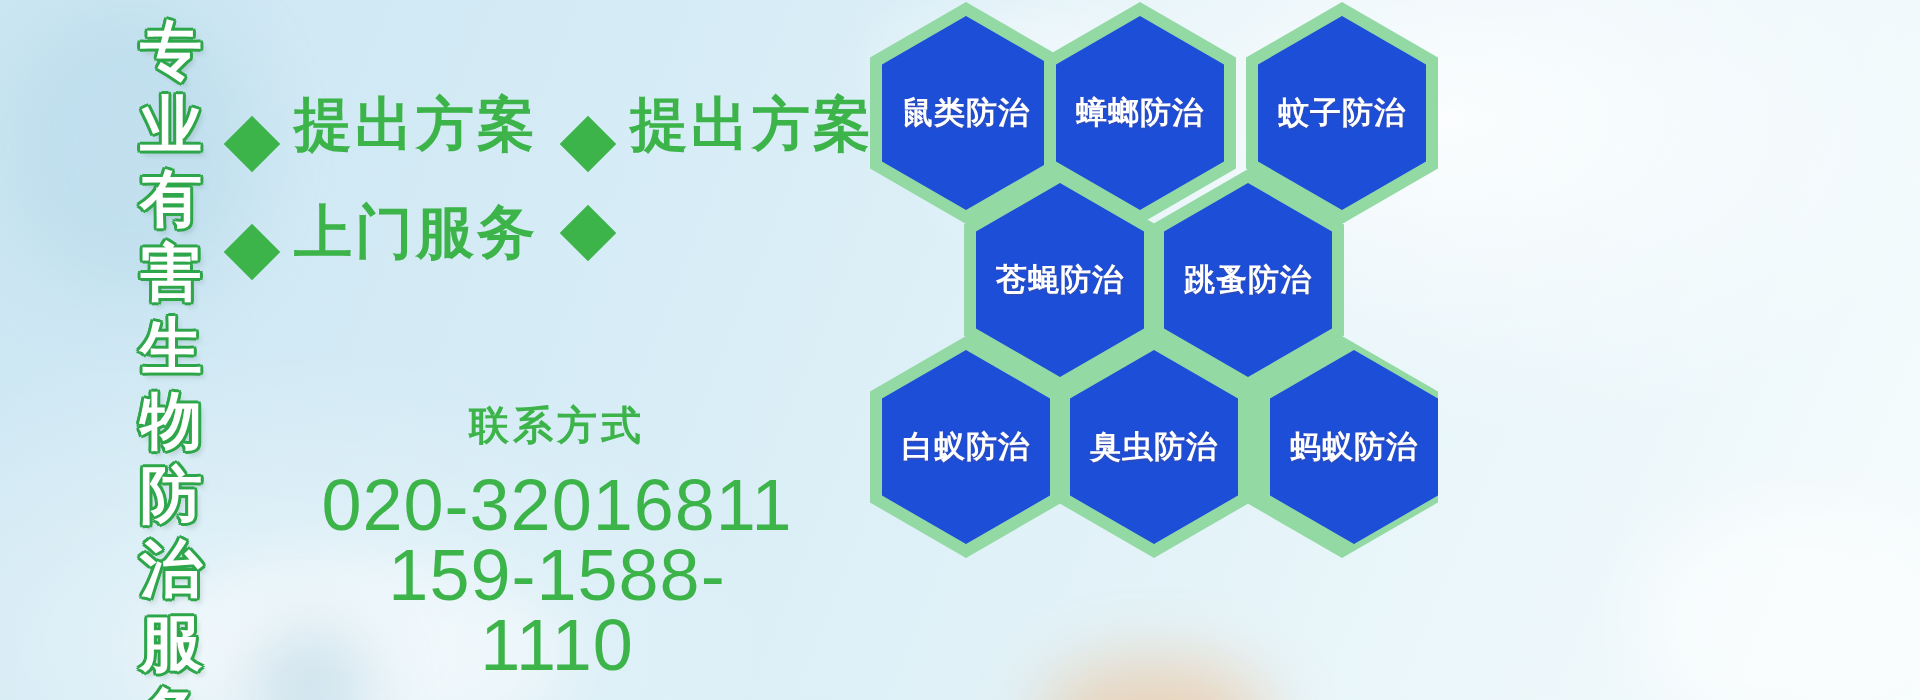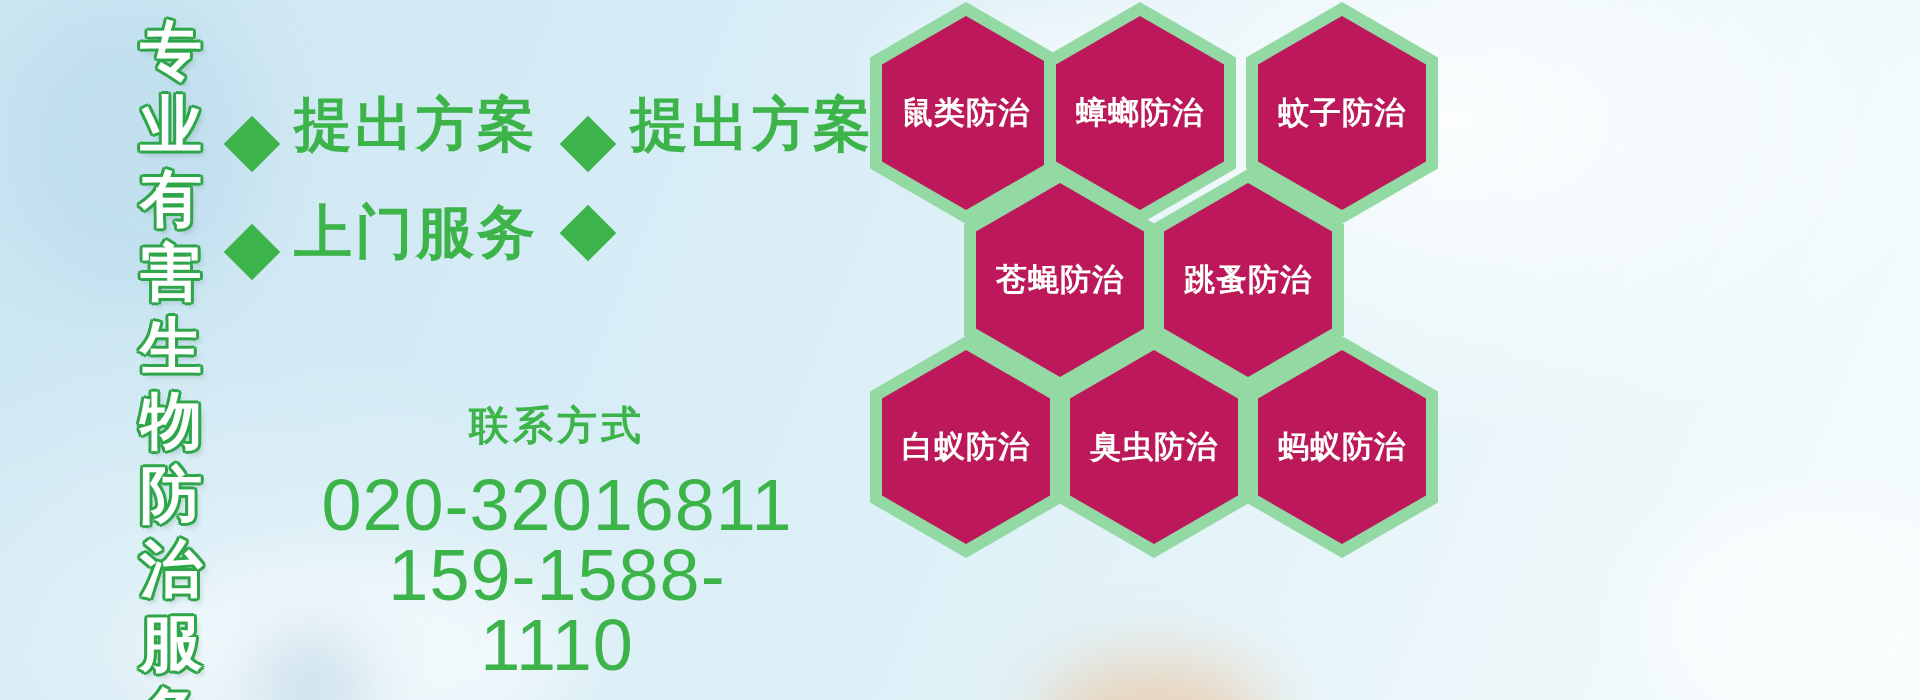--- a/index.html
+++ b/index.html
@@ -131,21 +131,21 @@
     background: #93d9a4;
     display: flex;
     align-items: center;
     justify-content: center;
   }
   .hex-inner {
     width: 168px;
     height: 194px;
     -webkit-clip-path: polygon(50% 0%, 100% 25%, 100% 75%, 50% 100%, 0% 75%, 0% 25%);
     clip-path: polygon(50% 0%, 100% 25%, 100% 75%, 50% 100%, 0% 75%, 0% 25%);
-    background: #be185d;
+    background: #1d4ed8;
     display: flex;
     align-items: center;
     justify-content: center;
   }
   .hex-label {
     color: #ffffff;
     font-size: 31px;
     font-weight: bold;
     letter-spacing: 1px;
     white-space: nowrap;
@@ -156,21 +156,21 @@
   
   #hex-0 { left: 8px;   top: 12px; }
   #hex-1 { left: 182px; top: 12px; }
   #hex-2 { left: 384px; top: 12px; }
   
   #hex-3 { left: 102px; top: 179px; }
   #hex-4 { left: 290px; top: 179px; }
   
   #hex-5 { left: 8px;   top: 346px; }
   #hex-6 { left: 196px; top: 346px; }
-  #hex-7 { left: 384px; top: 346px; }
+  #hex-7 { left: 384px; top: 346px; justify-content: flex-end; }
 </style>
 </head>
 <body>
 
 <div id="banner">
 
   <div class="blob b1"></div>
   <div class="blob b2"></div>
   <div class="blob b3"></div>
   <div class="blob b4"></div>

